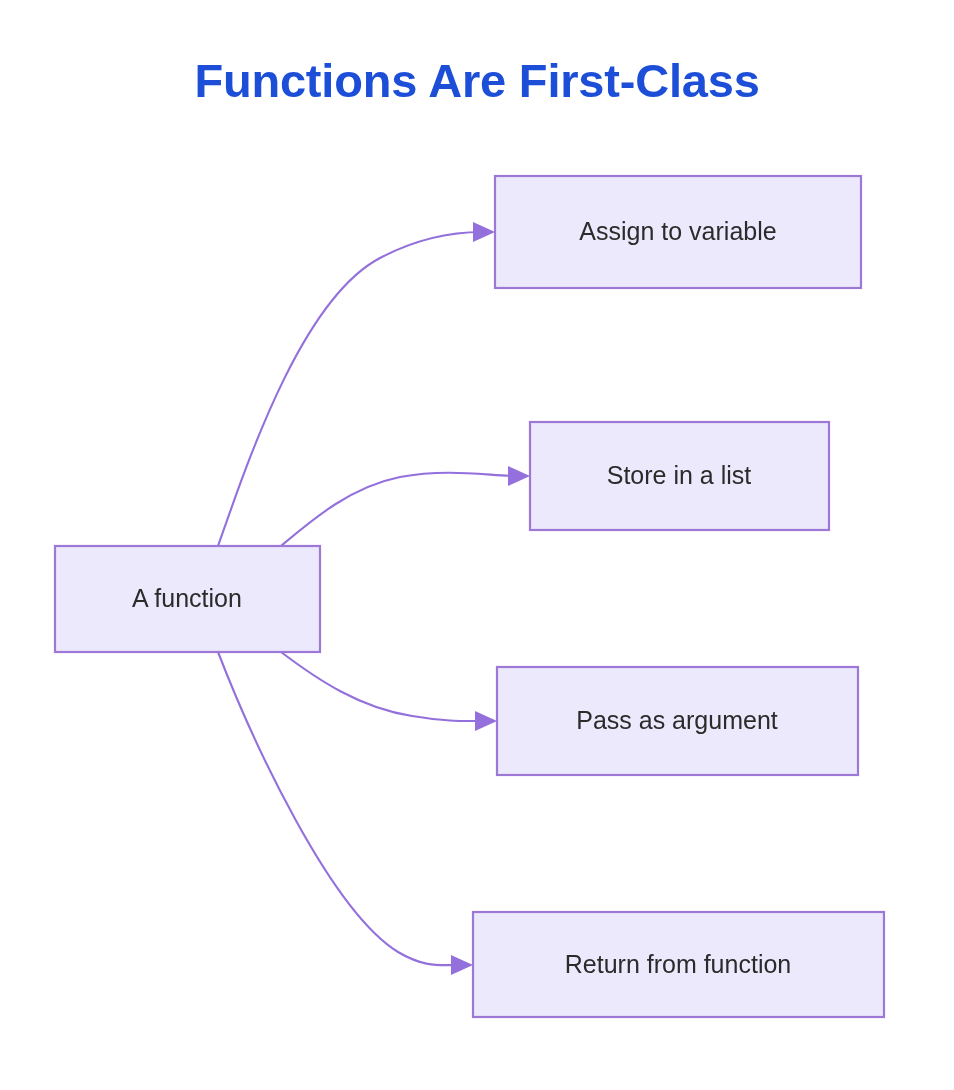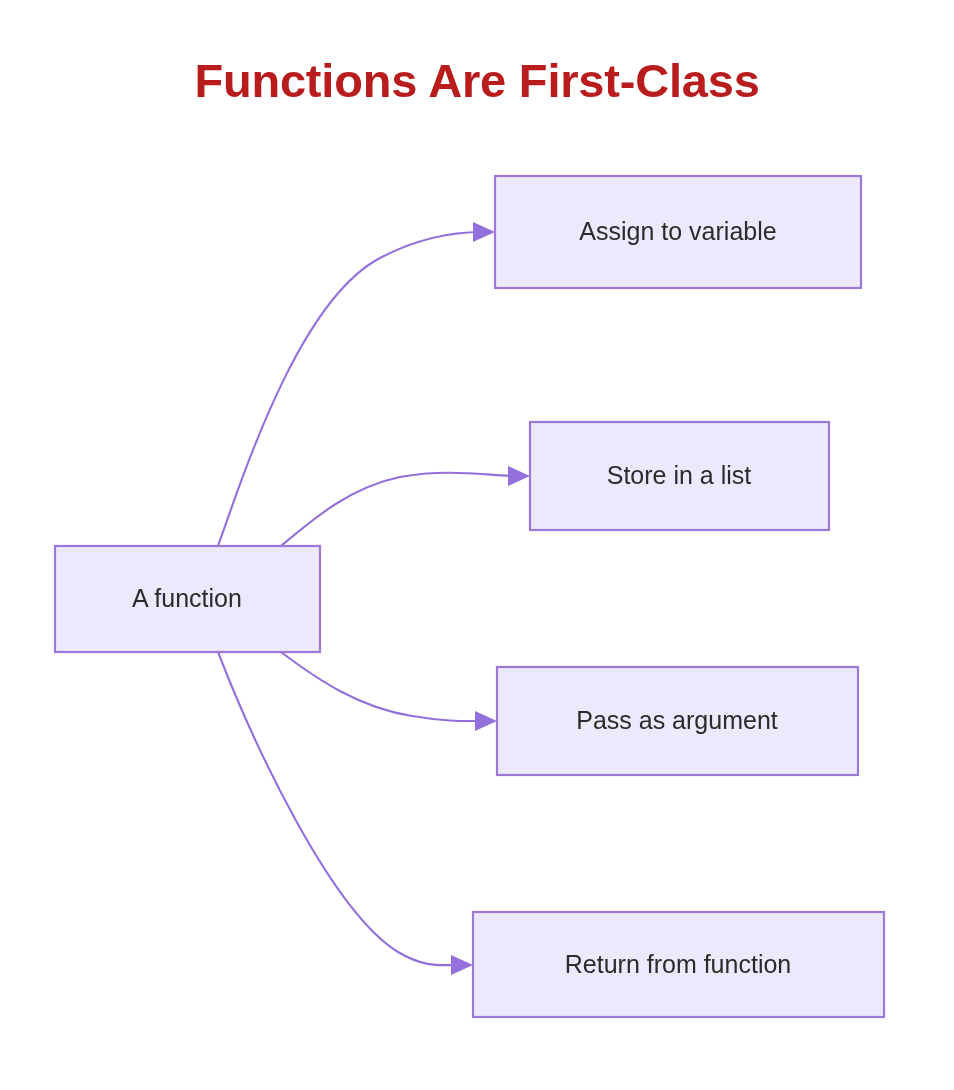--- a/index.html
+++ b/index.html
@@ -23,21 +23,21 @@
     top: 0;
     left: 0;
     width: 954px;
     height: 160px;
     display: flex;
     align-items: center;
     justify-content: center;
     font-family: "Liberation Sans Narrow", "Liberation Sans", sans-serif;
     font-size: 47px;
     font-weight: bold;
-    color: #b91c1c;
+    color: #1d4ed8;
     letter-spacing: -0.2px;
     white-space: nowrap;
   }
   #flow-svg {
     position: absolute;
     top: 0;
     left: 0;
     width: 954px;
     height: 1090px;
   }

